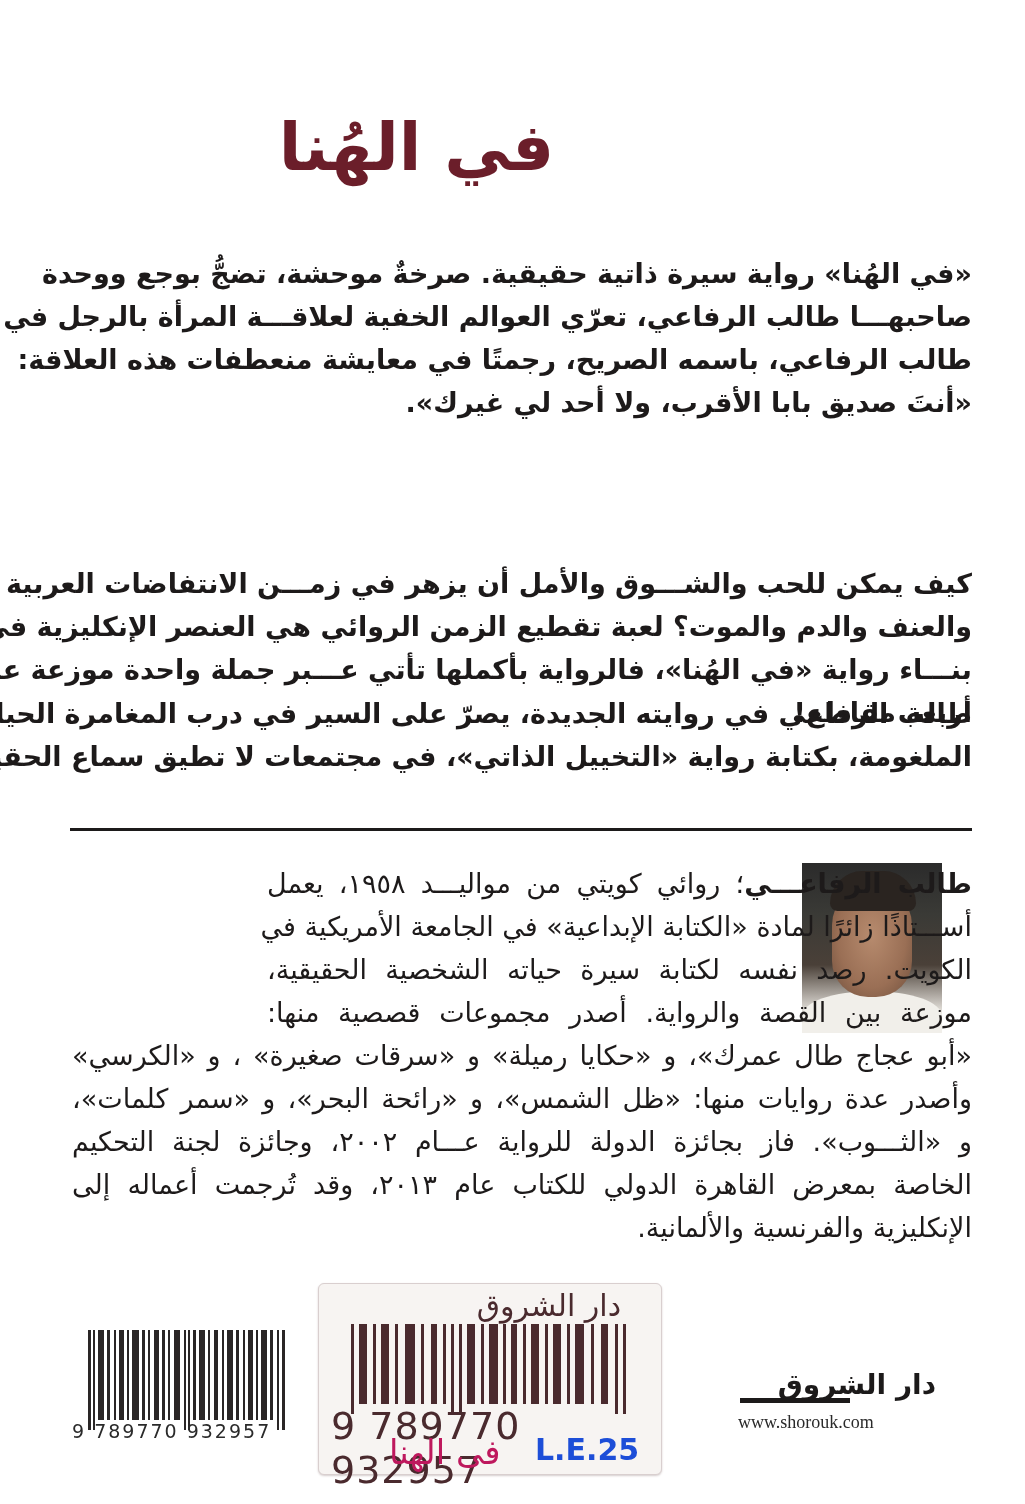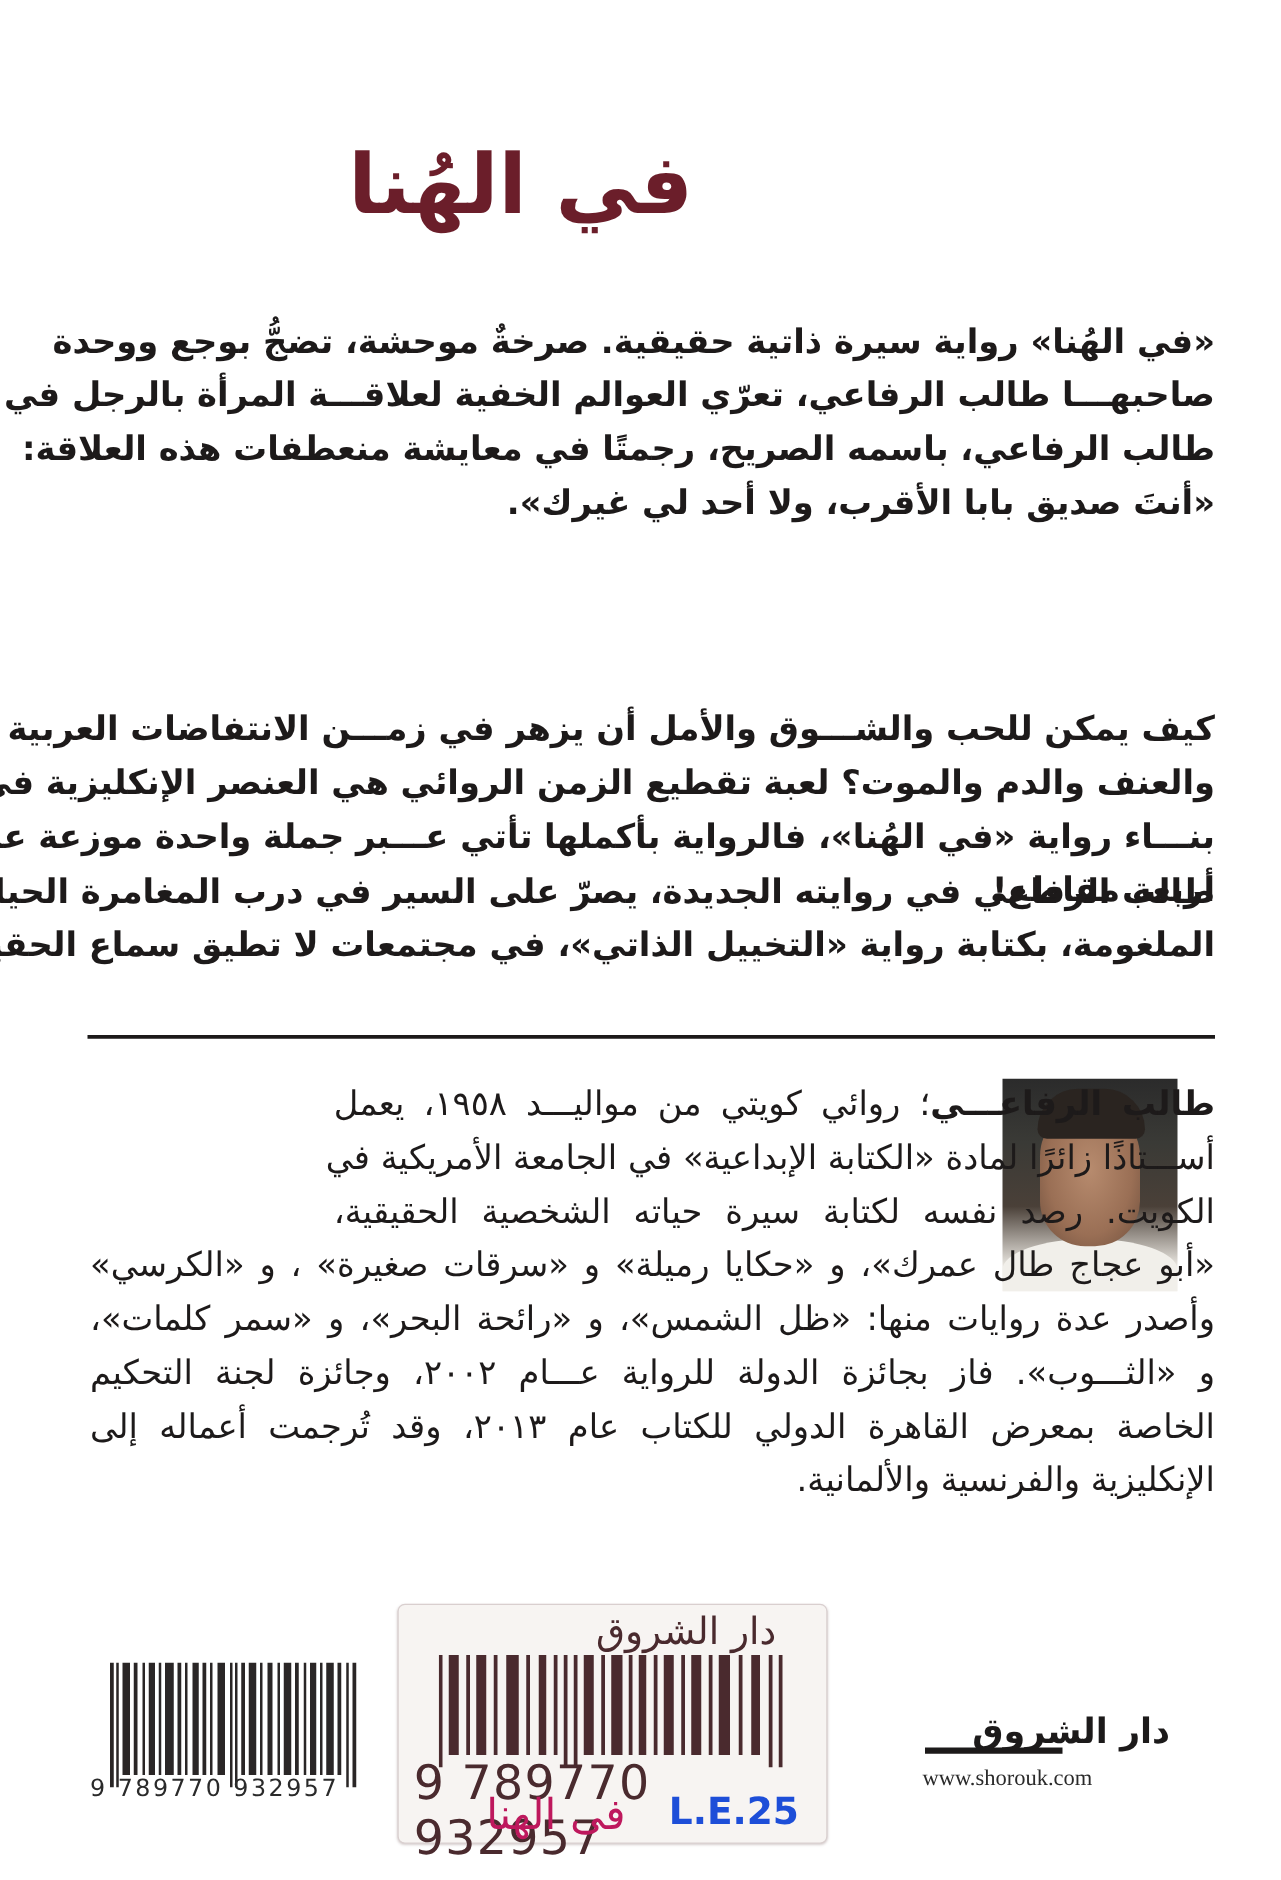--- a/index.html
+++ b/index.html
@@ -118,20 +118,21 @@
 <div class="photo">
   <div class="shirt"></div>
   <div class="face"></div>
   <div class="hair"></div>
 </div>
 
 <div class="bio">
   <span class="line short"><span class="bold">طالب الرفاعـــي</span><span>؛ روائي كويتي من مواليـــد ١٩٥٨، يعمل</span></span>
   <span class="line short">أســـتاذًا زائرًا لمادة «الكتابة الإبداعية» في الجامعة الأمريكية في</span>
   <span class="line short">الكويت. رصد نفسه لكتابة سيرة حياته الشخصية الحقيقية،</span>
+  <span class="line short">موزعة بين القصة والرواية. أصدر مجموعات قصصية منها:</span>
   <span class="line">«أبو عجاج طال عمرك»، و «حكايا رميلة» و «سرقات صغيرة» ، و «الكرسي»</span>
   <span class="line">وأصدر عدة روايات منها: «ظل الشمس»، و «رائحة البحر»، و «سمر كلمات»،</span>
   <span class="line">و «الثـــوب». فاز بجائزة الدولة للرواية عـــام ٢٠٠٢، وجائزة لجنة التحكيم</span>
   <span class="line">الخاصة بمعرض القاهرة الدولي للكتاب عام ٢٠١٣، وقد تُرجمت أعماله إلى</span>
   <span class="line last">الإنكليزية والفرنسية والألمانية.</span>
 </div>
 
 <svg class="barcode" viewBox="0 0 200 100" preserveAspectRatio="none">
   <g fill="#2a2626">
     <rect x="0" y="0" width="3" height="100"></rect>

